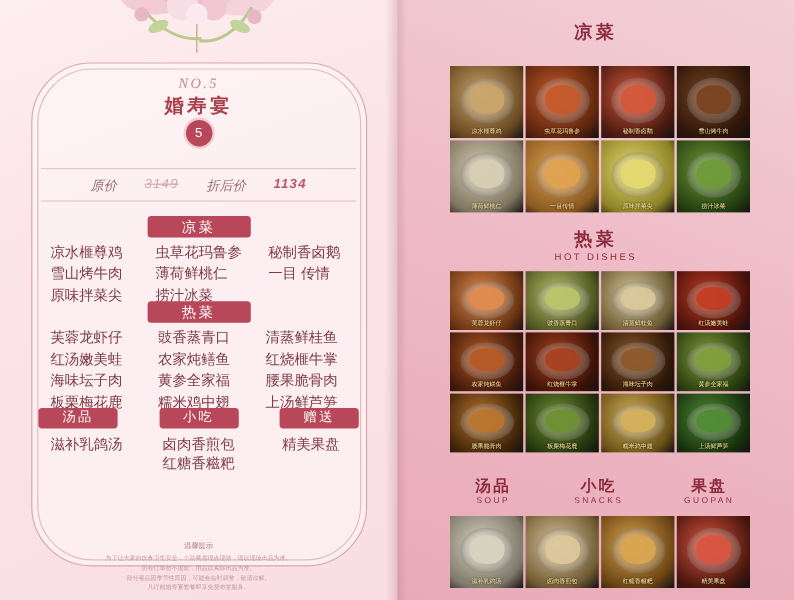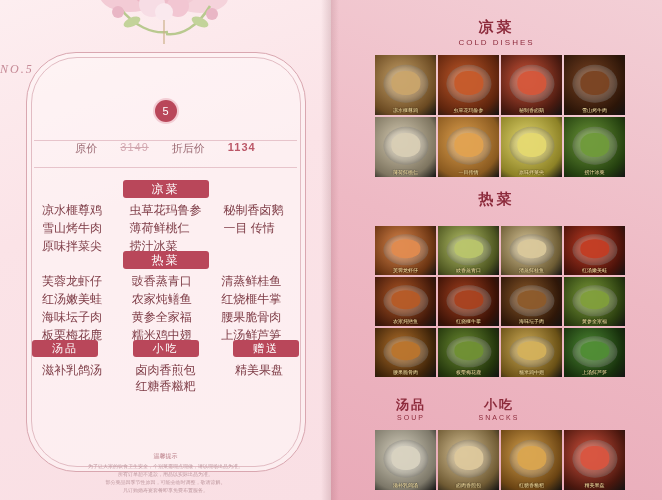--- a/index.html
+++ b/index.html
@@ -27,39 +27,39 @@
   .card{
     position:absolute;left:26px;top:52px;width:278px;height:418px;
     border:1px solid #d9a7b0;border-radius:50px 50px 50px 50px;
     background:rgba(255,250,250,0.55);
   }
   .card-inner{
     position:absolute;left:4px;top:4px;right:4px;bottom:4px;
     border:1px solid #e2bcc3;border-radius:46px;
   }
   .no5{
-    position:absolute;top:62px;left:0;right:0;text-align:left;
+    position:absolute;top:62px;left:0;right:0;text-align:center;
     font-family:"Liberation Serif",serif;font-style:italic;
     color:#c58a96;font-size:12px;letter-spacing:2px;
   }
   .banner-title{
     position:absolute;top:78px;left:0;right:0;text-align:center;
     color:#a8424f;font-size:16px;letter-spacing:3px;font-weight:bold;
   }
   .medal{
     position:absolute;top:100px;left:50%;margin-left:-11px;
     width:22px;height:22px;border-radius:50%;
     background:#b9475a;color:#fff;font-size:11px;line-height:22px;text-align:center;
     box-shadow:0 0 0 2px #f3cdd4;
   }
   .price-bar{
     position:absolute;top:140px;left:34px;right:34px;height:26px;
-    display:flex;align-items:flex-start;justify-content:center;gap:23px;
+    display:flex;align-items:center;justify-content:center;gap:23px;
     font-size:11px;color:#9c6b74;
-    border-top:1px solid #e7c4cb;border-bottom:1px solid #e7c4cb;
+    border-top:1px solid #e7c4cb;border-bottom:1px solid #e7c4cb;font-style:italic;
   }
   .price-strike{color:#c4909b;text-decoration:line-through;opacity:.75;letter-spacing:1px;}
   .price-now{color:#b03d50;font-weight:bold;letter-spacing:1px;opacity:.85;}
   .sec-head{
     position:absolute;left:50%;transform:translateX(-50%);
     width:86px;height:18px;line-height:18px;text-align:center;
     background:#b9475a;color:#fff;font-size:12px;border-radius:3px;letter-spacing:2px;
   }
   .sec-head.cold{top:180px;}
   .sec-head.hot{top:251px;}
@@ -137,20 +137,21 @@
       <circle cx="58" cy="30" r="6" fill="#e9b6c5"></circle>
       <circle cx="152" cy="32" r="6" fill="#e9b6c5"></circle>
       <path d="M104 38 L104 62" stroke="#cbb089" stroke-width="1.2"></path>
     </svg>
 
     <div class="card">
       <div class="card-inner"></div>
     </div>
 
     <div class="no5">NO.5</div>
+    <div class="banner-title">婚寿宴</div>
     <div class="medal">5</div>
 
     <div class="price-bar">
       <span>原价</span>
       <span class="price-strike">3149</span>
       <span>折后价</span>
       <span class="price-now">1134</span>
     </div>
 
     <div class="sec-head cold">凉菜</div>
@@ -217,21 +218,20 @@
       <div>所有订单恕不退款，用品以实际出品为准。</div>
       <div>部分菜品因季节性原因，可能会临时调整，敬请谅解。</div>
       <div>凡订购婚寿宴套餐即享免费布置服务。</div>
     </div>
   </div>
 
   <div class="right">
 
     <div class="r-head" style="top:18px;">
       <div class="cn">凉菜</div>
-      <div class="en">COLD DISHES</div>
     </div>
 
     <div class="grid" id="cold-grid" style="left:44px;top:55px;width:250px;grid-template-columns:repeat(4,1fr);grid-auto-rows:60px;">
         <div class="ph" style="background: radial-gradient(circle at 42% 40%, rgb(201, 164, 106) 0%, rgb(107, 74, 34) 72%, rgb(18, 18, 18) 100%);">
           <div style="position: absolute; left: 50%; top: 48%; transform: translate(-50%, -50%); width: 74%; height: 64%; border-radius: 50%; background: rgba(255, 255, 255, 0.22); box-shadow: rgba(0, 0, 0, 0.35) 0px 0px 6px inset;"></div>
           <div style="position: absolute; left: 50%; top: 46%; transform: translate(-50%, -50%); width: 48%; height: 40%; border-radius: 45%; background: rgb(201, 164, 106); opacity: 0.95;"></div>
           <div class="lbl">凉水榧尊鸡</div>
         </div>
         <div class="ph" style="background: radial-gradient(circle at 42% 40%, rgb(197, 90, 42) 0%, rgb(93, 36, 13) 72%, rgb(18, 18, 18) 100%);">
           <div style="position: absolute; left: 50%; top: 48%; transform: translate(-50%, -50%); width: 74%; height: 64%; border-radius: 50%; background: rgba(255, 255, 255, 0.22); box-shadow: rgba(0, 0, 0, 0.35) 0px 0px 6px inset;"></div>
@@ -265,20 +265,21 @@
         </div>
         <div class="ph" style="background: radial-gradient(circle at 42% 40%, rgb(111, 154, 58) 0%, rgb(36, 64, 15) 72%, rgb(18, 18, 18) 100%);">
           <div style="position: absolute; left: 50%; top: 48%; transform: translate(-50%, -50%); width: 74%; height: 64%; border-radius: 50%; background: rgba(255, 255, 255, 0.22); box-shadow: rgba(0, 0, 0, 0.35) 0px 0px 6px inset;"></div>
           <div style="position: absolute; left: 50%; top: 46%; transform: translate(-50%, -50%); width: 48%; height: 40%; border-radius: 45%; background: rgb(111, 154, 58); opacity: 0.95;"></div>
           <div class="lbl">捞汁冰菜</div>
         </div>
       </div>
 
     <div class="r-head" style="top:190px;">
       <div class="cn">热菜</div>
+      <div class="en">HOT DISHES</div>
     </div>
 
     <div class="grid" id="hot-grid" style="left:44px;top:226px;width:250px;grid-template-columns:repeat(4,1fr);grid-auto-rows:49px;">
         <div class="ph" style="background: radial-gradient(circle at 42% 40%, rgb(224, 138, 78) 0%, rgb(106, 52, 18) 72%, rgb(18, 18, 18) 100%);">
           <div style="position: absolute; left: 50%; top: 48%; transform: translate(-50%, -50%); width: 74%; height: 64%; border-radius: 50%; background: rgba(255, 255, 255, 0.22); box-shadow: rgba(0, 0, 0, 0.35) 0px 0px 6px inset;"></div>
           <div style="position: absolute; left: 50%; top: 46%; transform: translate(-50%, -50%); width: 48%; height: 40%; border-radius: 45%; background: rgb(224, 138, 78); opacity: 0.95;"></div>
           <div class="lbl">芙蓉龙虾仔</div>
         </div>
         <div class="ph" style="background: radial-gradient(circle at 42% 40%, rgb(184, 196, 106) 0%, rgb(77, 85, 32) 72%, rgb(18, 18, 18) 100%);">
           <div style="position: absolute; left: 50%; top: 48%; transform: translate(-50%, -50%); width: 74%; height: 64%; border-radius: 50%; background: rgba(255, 255, 255, 0.22); box-shadow: rgba(0, 0, 0, 0.35) 0px 0px 6px inset;"></div>
@@ -338,20 +339,24 @@
       </div>
 
     <div class="tri-head-r" style="left:30px;top:396px;">
       <div class="cn">汤品</div>
       <div class="en">SOUP</div>
     </div>
     <div class="tri-head-r" style="left:118px;top:396px;">
       <div class="cn">小吃</div>
       <div class="en">SNACKS</div>
     </div>
+    <div class="tri-head-r" style="left:210px;top:396px;">
+      <div class="cn">果盘</div>
+      <div class="en">GUOPAN</div>
+    </div>
 
     <div class="grid" id="bottom-grid" style="left:44px;top:430px;width:250px;grid-template-columns:repeat(4,1fr);grid-auto-rows:60px;">
         <div class="ph" style="background: radial-gradient(circle at 42% 40%, rgb(216, 210, 192) 0%, rgb(125, 120, 105) 72%, rgb(18, 18, 18) 100%);">
           <div style="position: absolute; left: 50%; top: 48%; transform: translate(-50%, -50%); width: 74%; height: 64%; border-radius: 50%; background: rgba(255, 255, 255, 0.22); box-shadow: rgba(0, 0, 0, 0.35) 0px 0px 6px inset;"></div>
           <div style="position: absolute; left: 50%; top: 46%; transform: translate(-50%, -50%); width: 48%; height: 40%; border-radius: 45%; background: rgb(216, 210, 192); opacity: 0.95;"></div>
           <div class="lbl">滋补乳鸽汤</div>
         </div>
         <div class="ph" style="background: radial-gradient(circle at 42% 40%, rgb(220, 199, 155) 0%, rgb(111, 90, 51) 72%, rgb(18, 18, 18) 100%);">
           <div style="position: absolute; left: 50%; top: 48%; transform: translate(-50%, -50%); width: 74%; height: 64%; border-radius: 50%; background: rgba(255, 255, 255, 0.22); box-shadow: rgba(0, 0, 0, 0.35) 0px 0px 6px inset;"></div>
           <div style="position: absolute; left: 50%; top: 46%; transform: translate(-50%, -50%); width: 48%; height: 40%; border-radius: 45%; background: rgb(220, 199, 155); opacity: 0.95;"></div>

